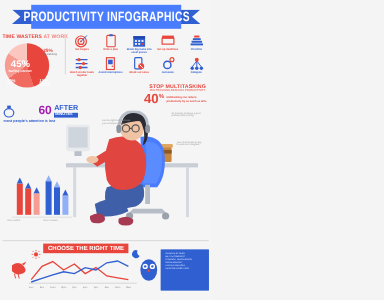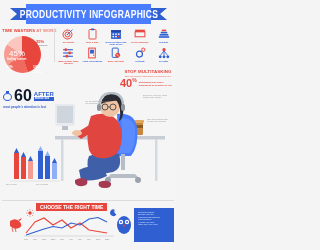--- a/index.html
+++ b/index.html
@@ -28,36 +28,36 @@
 
   
   .sec-tw { position: absolute; left: 2px; top: 28px; width: 52px; }
   .tw-head { font-size: 4.2px; font-weight: bold; color: #e8453c; letter-spacing: .1px; white-space: nowrap; }
   .tw-head .light { color: #f2837c; }
   .pie-box { position: relative; width: 50px; height: 40px; margin-top: 2px; }
   .pie {
     position: absolute; left: 2px; top: 1px; width: 37px; height: 37px; border-radius: 50%;
     background: conic-gradient(#e8453c 0deg 162deg, #f06a60 162deg 234deg, #f79c92 234deg 302deg, #fbc6bd 302deg 360deg);
   }
-  .pct-45 { position: absolute; left: 7px; top: 14px; color: #fff; font-size: 8px; font-weight: normal; }
+  .pct-45 { position: absolute; left: 7px; top: 14px; color: #fff; font-size: 8px; font-weight: bold; }
   .pct-lbl { position: absolute; left: 5px; top: 23px; color: #fff; font-size: 2.6px; font-weight: bold; white-space: nowrap; }
   .pct-25 { position: absolute; left: 34px; top: 4px; color: #e8453c; font-size: 4px; font-weight: bold; }
   .pct-25 .s { display:block; font-size: 2.4px; color:#777; font-weight: normal; }
   .pct-20 { position: absolute; left: 4px; top: 30px; color: #fff; font-size: 3.4px; font-weight: bold; }
   .pct-20 .s { display:block; font-size: 2.2px; }
   .pct-10 { position: absolute; left: 31px; top: 30px; color: #fff; font-size: 3.4px; font-weight: bold; }
   .pct-10 .s { display:block; font-size: 2.2px; }
 
   
   .sec-60 { position: absolute; left: 3px; top: 88px; width: 58px; }
   .m60-row { display: flex; align-items: center; gap: 2px; }
   .timer-ico { width: 9px; height: 10px; position: relative; }
   .timer-ico .body { position:absolute; left:0; top:2px; width:9px; height:8px; border:1.2px solid #2f5fd0; border-radius:50%; }
   .timer-ico .knob { position:absolute; left:3.4px; top:0; width:2.4px; height:2px; background:#2f5fd0; }
-  .m60-num { font-size: 16px; font-weight: bold; color: #0f172a; line-height: 1; }
+  .m60-num { font-size: 10px; font-weight: bold; color: #a21caf; line-height: 1; padding-left: 27px; }
   .m60-stack { line-height: 1; }
   .m60-after { font-size: 6px; font-weight: bold; color: #2f5fd0; display:block; }
   .m60-min { font-size: 3.2px; font-weight: bold; color: #fff; background: #2f5fd0; display:block; padding: 0 1px; }
   .m60-sub { font-size: 3px; color: #2f5fd0; margin-top: 1px; font-weight: bold; }
 
   
   .sec-pareto { position: absolute; left: 6px; top: 141px; width: 56px; }
   .pareto-box { background: #2f5fd0; padding: 2px 3px; display: inline-block; }
   .pareto-t1 { color: #fff; font-size: 8px; font-weight: bold; line-height: .95; letter-spacing: -.2px; }
   .pareto-t2 { color: #8fb0f7; font-size: 7.5px; font-weight: bold; line-height: .95; letter-spacing: -.2px; }

